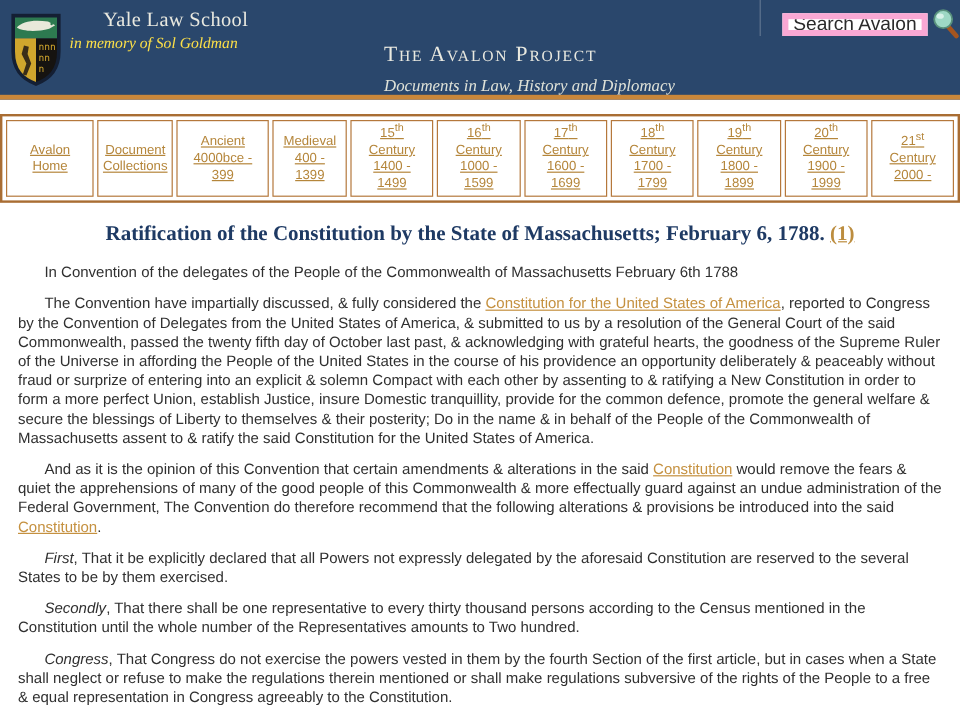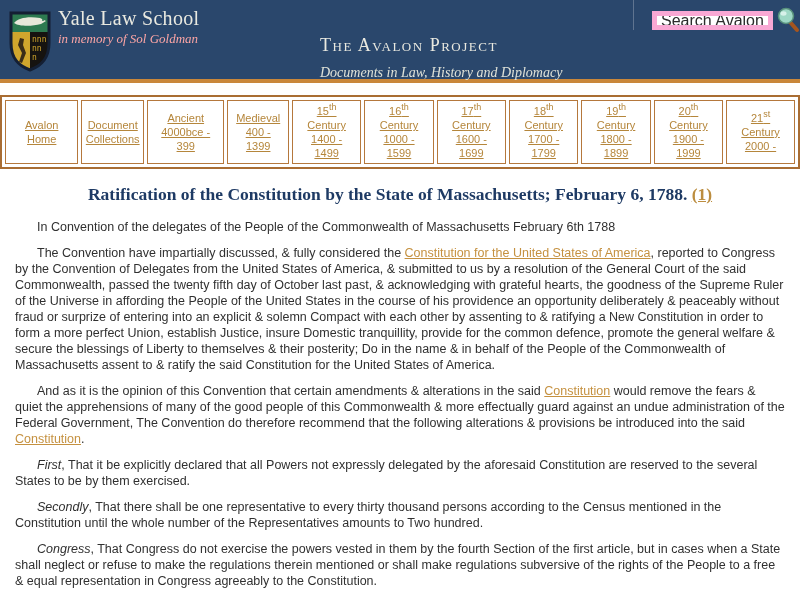--- a/index.html
+++ b/index.html
@@ -17,27 +17,27 @@
     height: 83px;
     background: #2a476c;
     border-bottom: 4px solid #c9873a;
     color: #e9e9e0;
   }
   .crest { position: absolute; left: 9px; top: 11px; }
   .yale-block {
     position: absolute; left: 58px; top: 7px;
     font-family: "Liberation Serif", serif;
   }
-  .yale-school { font-size: 20px; letter-spacing: 0.3px; }
+  .yale-school { font-size: 17px; letter-spacing: 0.3px; margin-left: 28px; }
   .yale-library {
     font-size: 18px; letter-spacing: 1px;
     font-variant: small-caps; margin-top: 2px;
   }
   .yale-memory {
-    font-size: 13px; font-style: italic; color: #fca5a5; margin-top: 1px;
+    font-size: 13px; font-style: italic; color: #fde047; margin-top: 1px;
     font-family: "Liberation Serif", serif;
   }
   .avalon-block {
     position: absolute; left: 320px; top: 35px;
     font-family: "Liberation Serif", serif;
     display: flex; align-items: baseline; gap: 9px; white-space: nowrap; flex-direction: column;
   }
   .avalon-title { font-size: 18px; letter-spacing: 1.5px; font-variant: small-caps; }
   .avalon-tagline { font-size: 14px; font-style: italic; color: #dfe2d8; }
 

